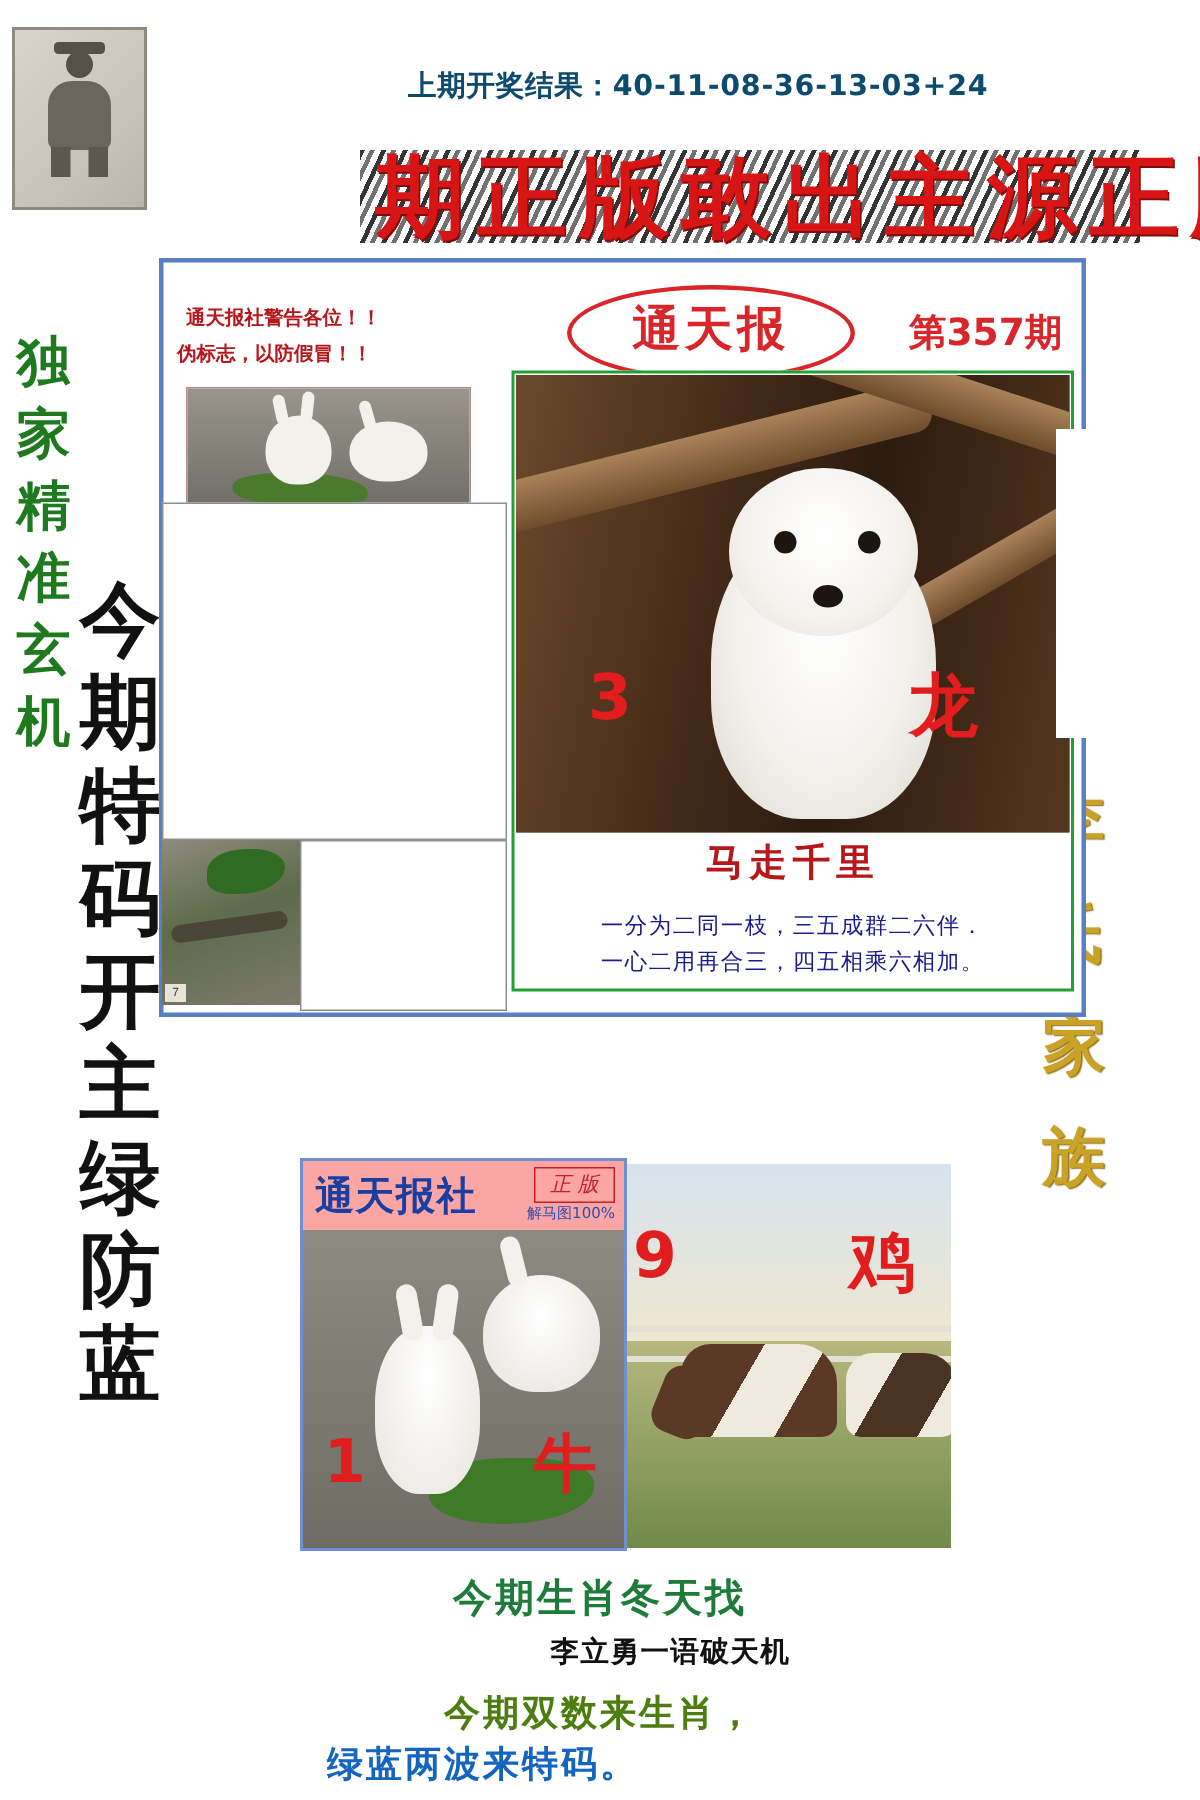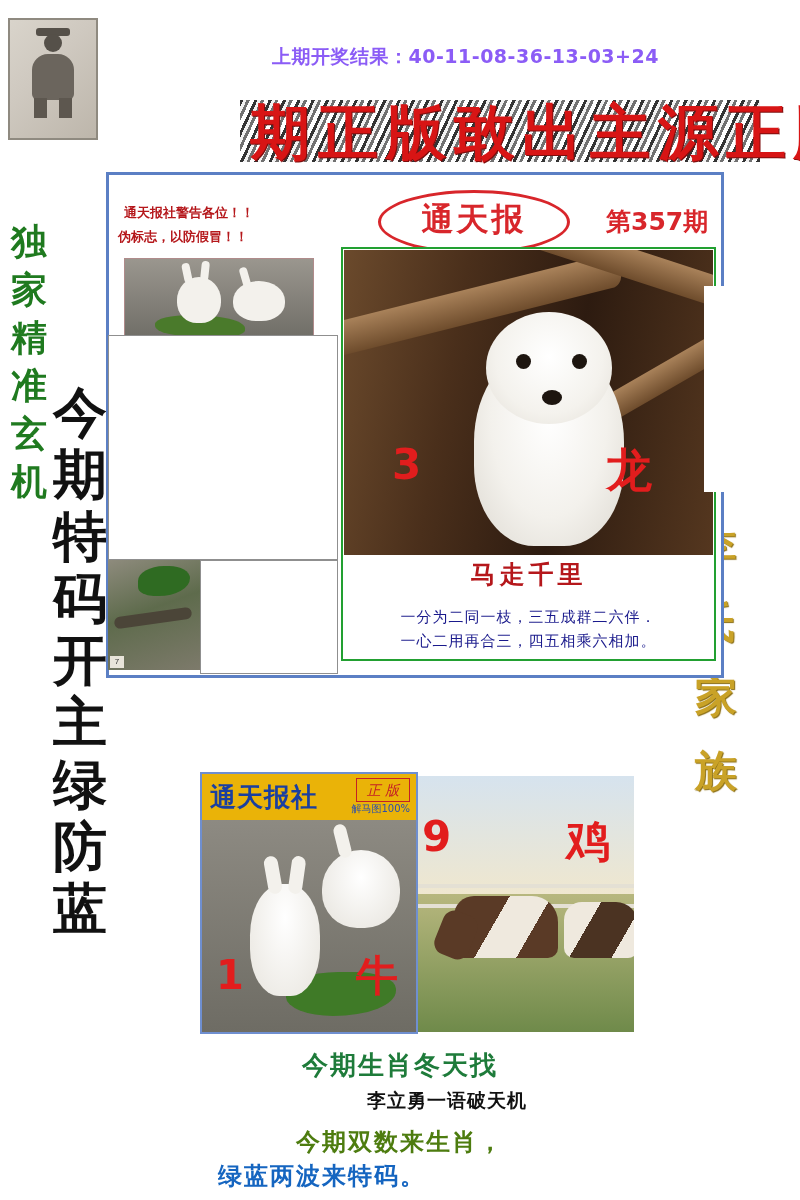--- a/index.html
+++ b/index.html
@@ -73,21 +73,21 @@
   }
   .logo-figure .legL { left: 4px; }
   .logo-figure .legR { right: 4px; }
 
   .lottery-result {
     position: absolute;
     left: 272px;
     top: 44px;
     font-size: 19px;
     font-weight: bold;
-    color: #8b5cf6;
+    color: #0c4a6e;
     letter-spacing: 0.5px;
     white-space: nowrap;
     font-family: "DejaVu Sans", sans-serif;
   }
 
   
   .banner {
     position: absolute;
     left: 240px;
     top: 92px;
@@ -440,21 +440,21 @@
     border: 2px solid #6f8fd0;
     box-sizing: border-box;
     background: #e9e7e1;
     overflow: hidden;
   }
   .bl-header {
     position: absolute;
     left: 0; top: 0;
     width: 100%;
     height: 62px;
-    background: #eab308;
+    background: #fca5a5;
   }
   .bl-title {
     position: absolute;
     left: 8px;
     top: 6px;
     font-size: 26px;
     font-weight: bold;
     color: #1a3fa0;
     letter-spacing: 1px;
     font-family: "DejaVu Serif", serif;

